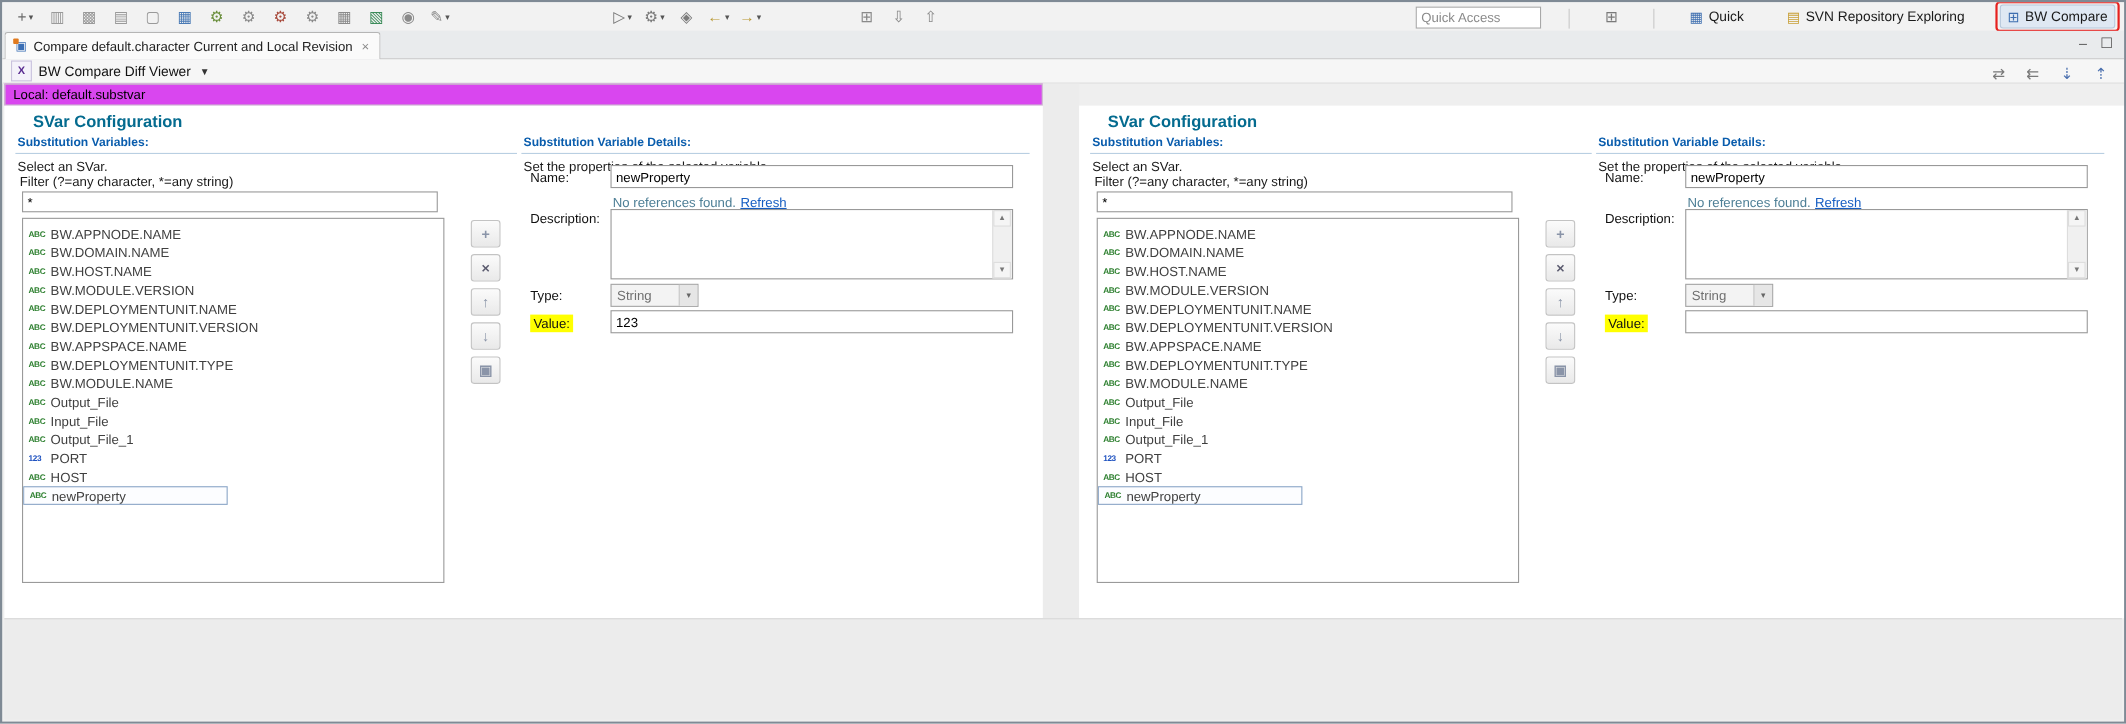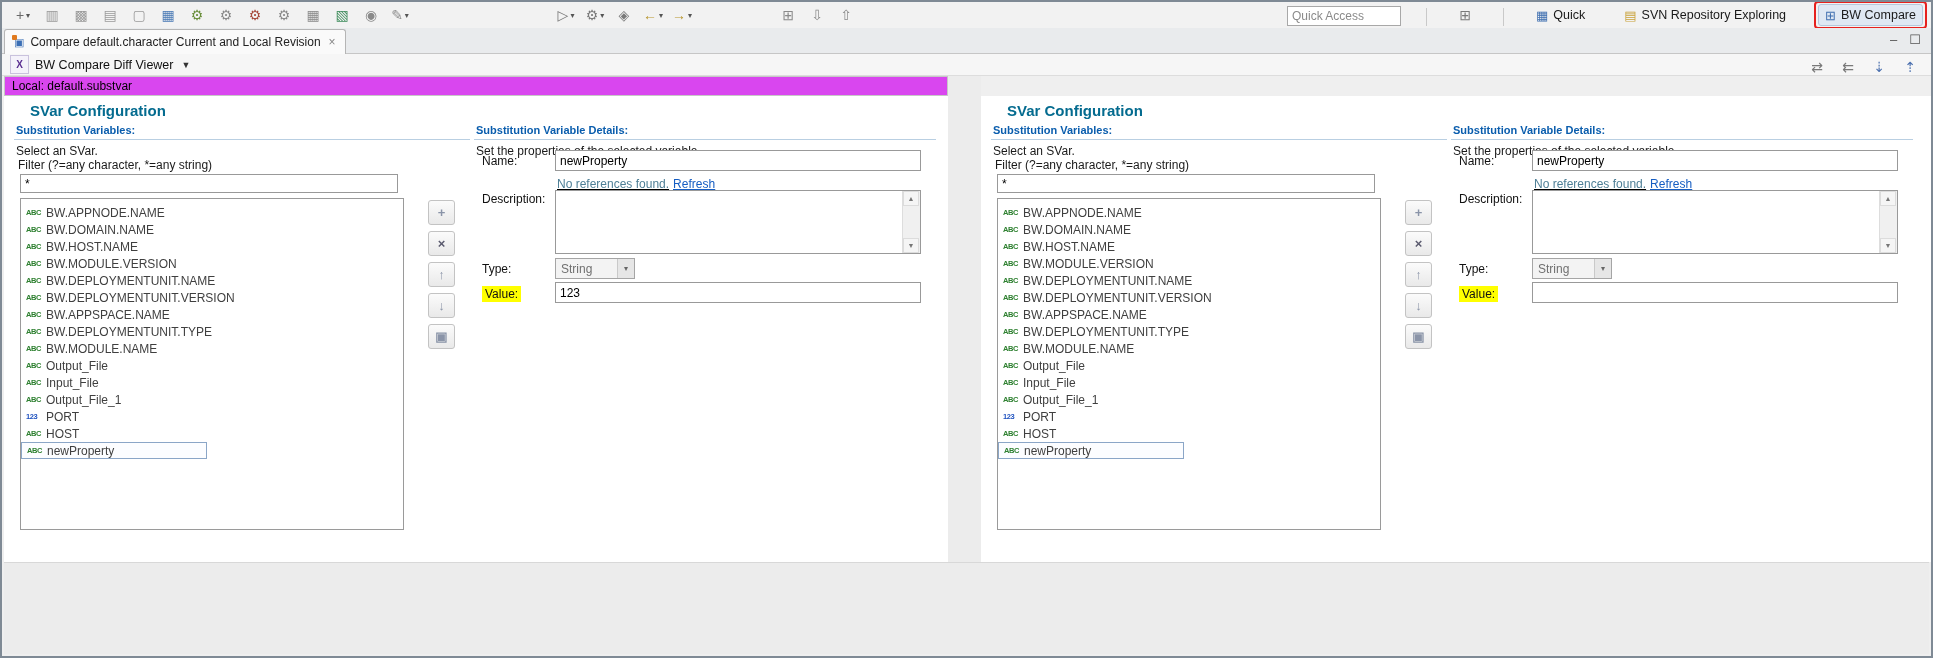--- a/index.html
+++ b/index.html
@@ -64,21 +64,21 @@
   .var-icon.string { color:#2e8030; }
   .var-icon.int { color:#2053c0; }
   .var-item.selected { width:186px; border:1px solid #8ba6c7; background:#fcfdff; }
   .btn-col { position:absolute; left:424px; top:104px; display:flex; flex-direction:column; gap:6px; }
   .side-btn { width:27px; height:25px; background:linear-gradient(#fbfbfb,#e9e9e9); border:1px solid #c3c3c3; border-radius:3px; display:flex; align-items:center; justify-content:center; box-sizing:border-box; }
   .side-btn .g { font-size:13px; font-weight:bold; line-height:1; }
 
   .d-label { position:absolute; left:478px; font-size:12px; color:#111; }
   .lbl-name { top:58px; }
   .name-input { position:absolute; left:551px; top:54px; width:366px; height:21px; border:1px solid #999; font:12px "Liberation Sans",sans-serif; padding:0 4px; box-sizing:border-box; }
-  .refs { position:absolute; left:553px; top:81px; font-size:12px;text-decoration:underline; }
+  .refs { position:absolute; left:553px; top:81px; font-size:12px; }
   .refs-text { color:var(--refs-teal,#4e7f96); }
   .refresh-link { color:var(--link-blue,#155dc2); text-decoration:underline; margin-left:4px; cursor:pointer; }
   .lbl-desc { top:96px; }
   .desc-box { position:absolute; left:551px; top:94px; width:366px; height:64px; border:1px solid #999; background:#fff; box-sizing:border-box; }
   .desc-scroll { position:absolute; right:0; top:0; bottom:0; width:17px; background:#f0f0f0; border-left:1px solid #ddd; display:flex; flex-direction:column; justify-content:space-between; }
   .scroll-btn { width:16px; height:15px; background:#f5f5f5; border:1px solid #dcdcdc; box-sizing:border-box; font-size:7px; color:#777; display:flex; align-items:center; justify-content:center; }
   .lbl-type { top:166px; }
   .type-select { position:absolute; left:551px; top:162px; width:80px; height:21px; border:1px solid #a5a5a5; background:#f3f3f3; box-sizing:border-box; display:flex; align-items:stretch; }
   .type-value { flex:1; font-size:12px; color:#707070; padding-left:5px; display:flex; align-items:center; }
   .type-caret { width:16px; font-size:8px; color:#666; background:#e6e6e6; border-left:1px solid #c9c9c9; display:flex; align-items:center; justify-content:center; }

